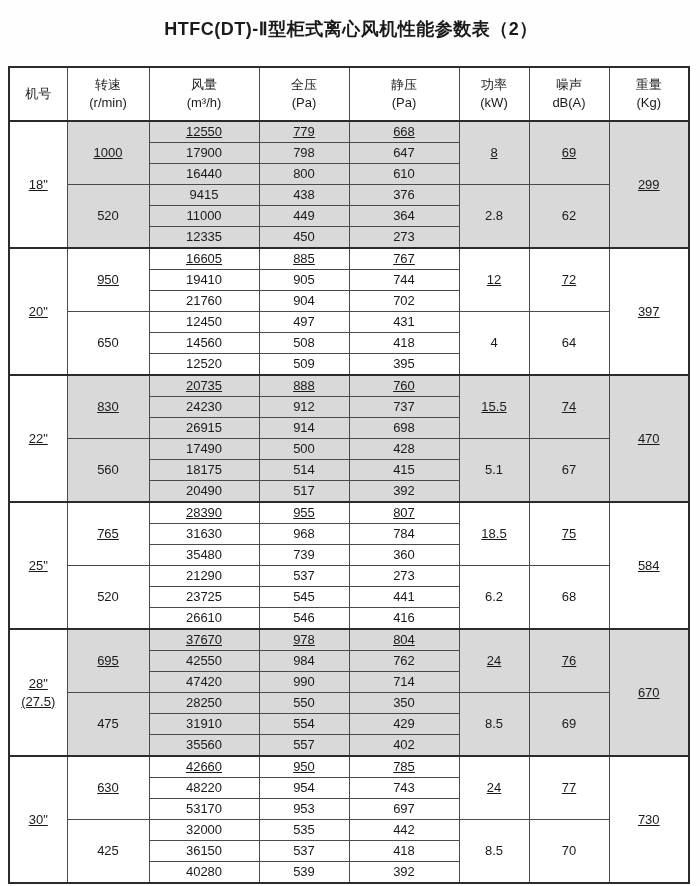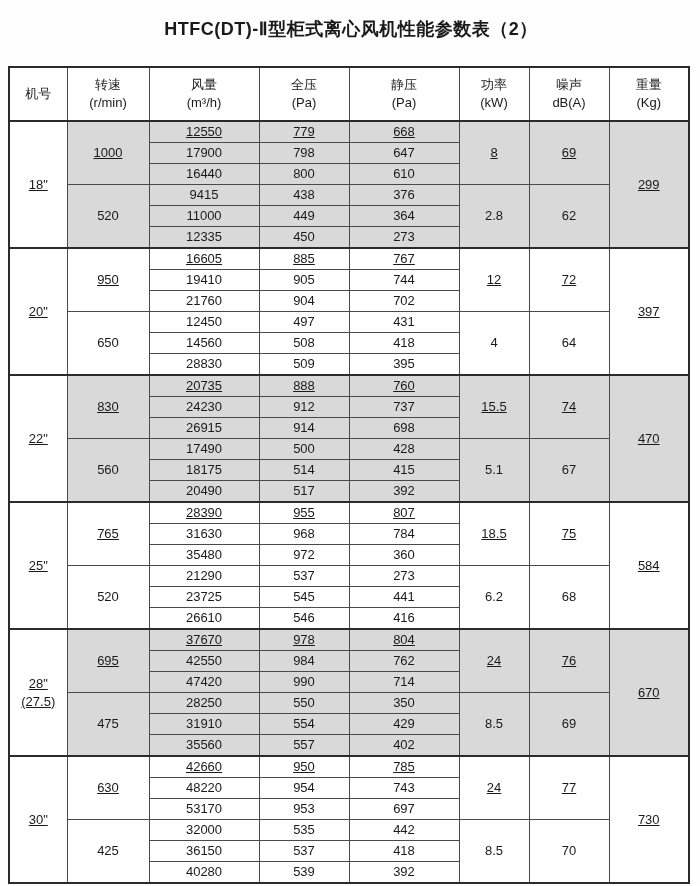--- a/index.html
+++ b/index.html
@@ -156,21 +156,21 @@
           <td>431</td>
           <td rowspan="3">4</td>
           <td rowspan="3">64</td>
         </tr>
         <tr>
           <td>14560</td>
           <td>508</td>
           <td>418</td>
         </tr>
         <tr>
-          <td>28830</td>
+          <td>12520</td>
           <td>509</td>
           <td>395</td>
         </tr>
         <tr class="section-start">
           <td rowspan="6">
             <div>22"</div>
           </td>
           <td rowspan="3" class="shade">830</td>
           <td class="shade">20735</td>
           <td class="shade">888</td>
@@ -219,21 +219,21 @@
           <td rowspan="3">75</td>
           <td rowspan="6">584</td>
         </tr>
         <tr>
           <td>31630</td>
           <td>968</td>
           <td>784</td>
         </tr>
         <tr>
           <td>35480</td>
-          <td>972</td>
+          <td>739</td>
           <td>360</td>
         </tr>
         <tr>
           <td rowspan="3">520</td>
           <td>21290</td>
           <td>537</td>
           <td>273</td>
           <td rowspan="3">6.2</td>
           <td rowspan="3">68</td>
         </tr>

